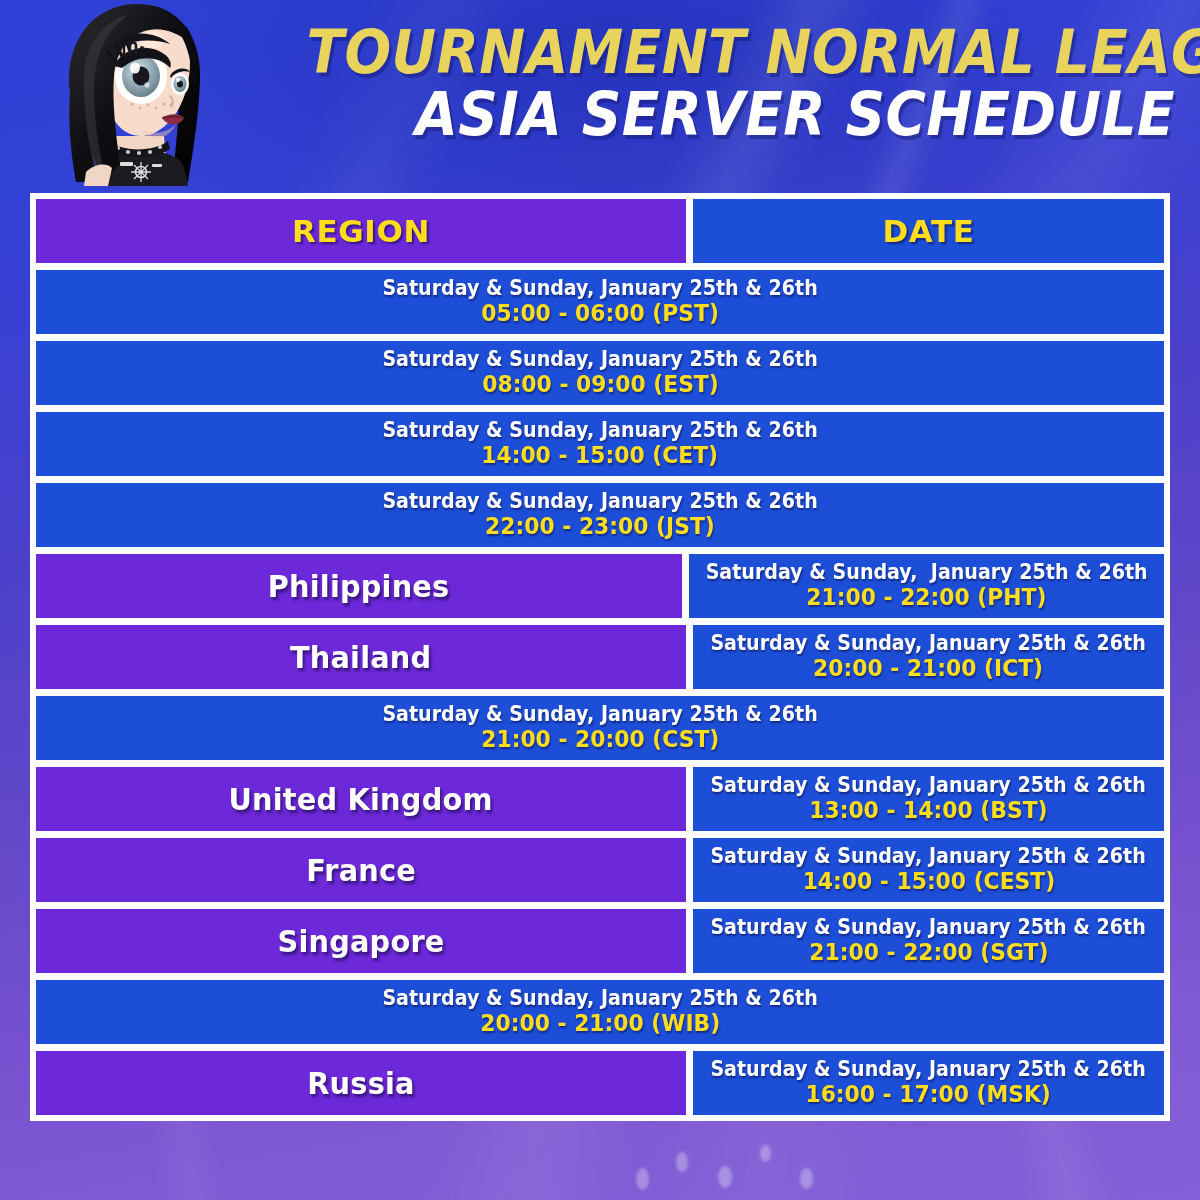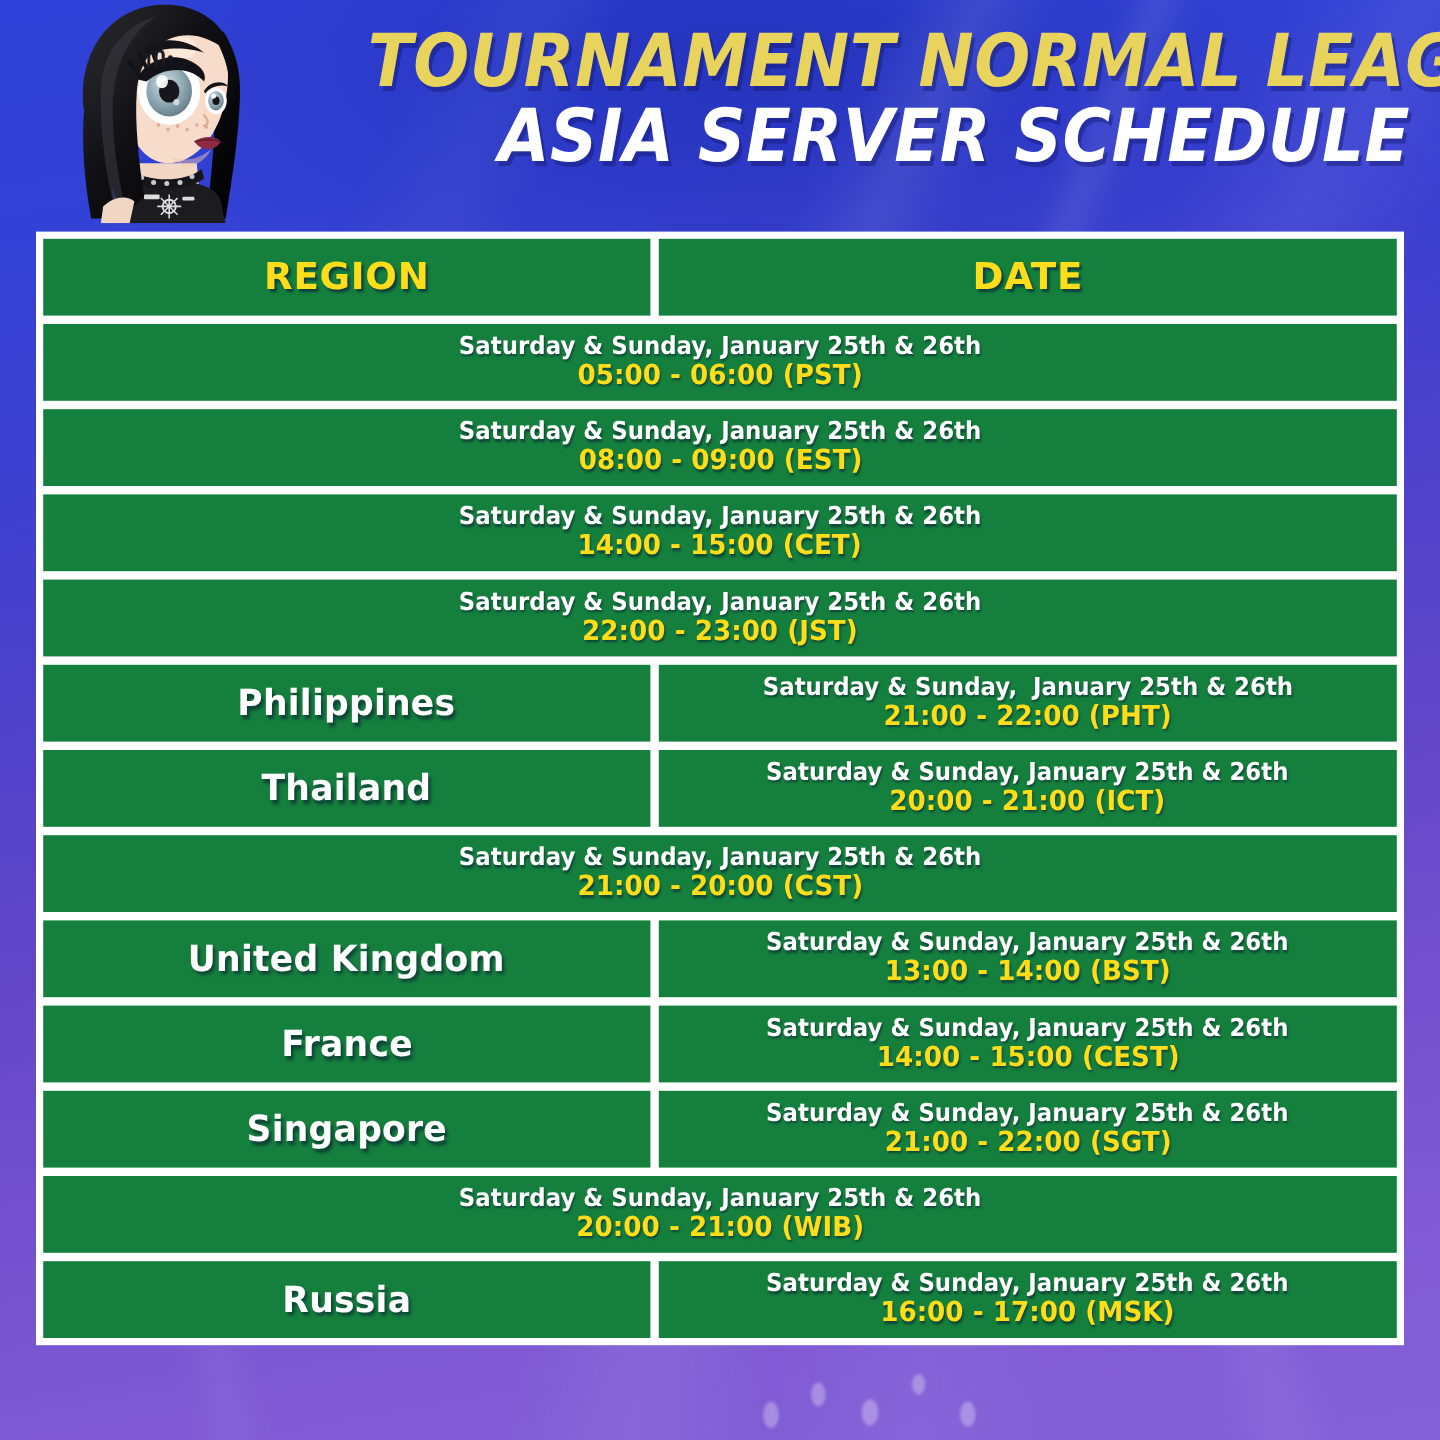--- a/index.html
+++ b/index.html
@@ -77,32 +77,32 @@
     background: #ffffff;
     box-sizing: border-box;
   }
   .row {
     display: flex;
     gap: 7px;
     margin-bottom: 7px;
   }
   .row:last-child { margin-bottom: 0; text-align: right; }
   .cell-region {
-    width: 506px;
+    width: 650px;
     box-sizing: border-box;
-    background: #15803d;
+    background: #6d28d9;
     display: flex;
     align-items: center;
     justify-content: center;
     height: 64px;
   }
   .cell-date {
     flex: 1;
     box-sizing: border-box;
-    background: #15803d;
+    background: #1d4ed8;
     display: flex;
     flex-direction: column;
     align-items: center;
     justify-content: center;
     height: 64px;
   }
   .header-row .cell-region,
   .header-row .cell-date { height: 64px; }
   .header-text {
     font-family: "DejaVu Sans", sans-serif;

